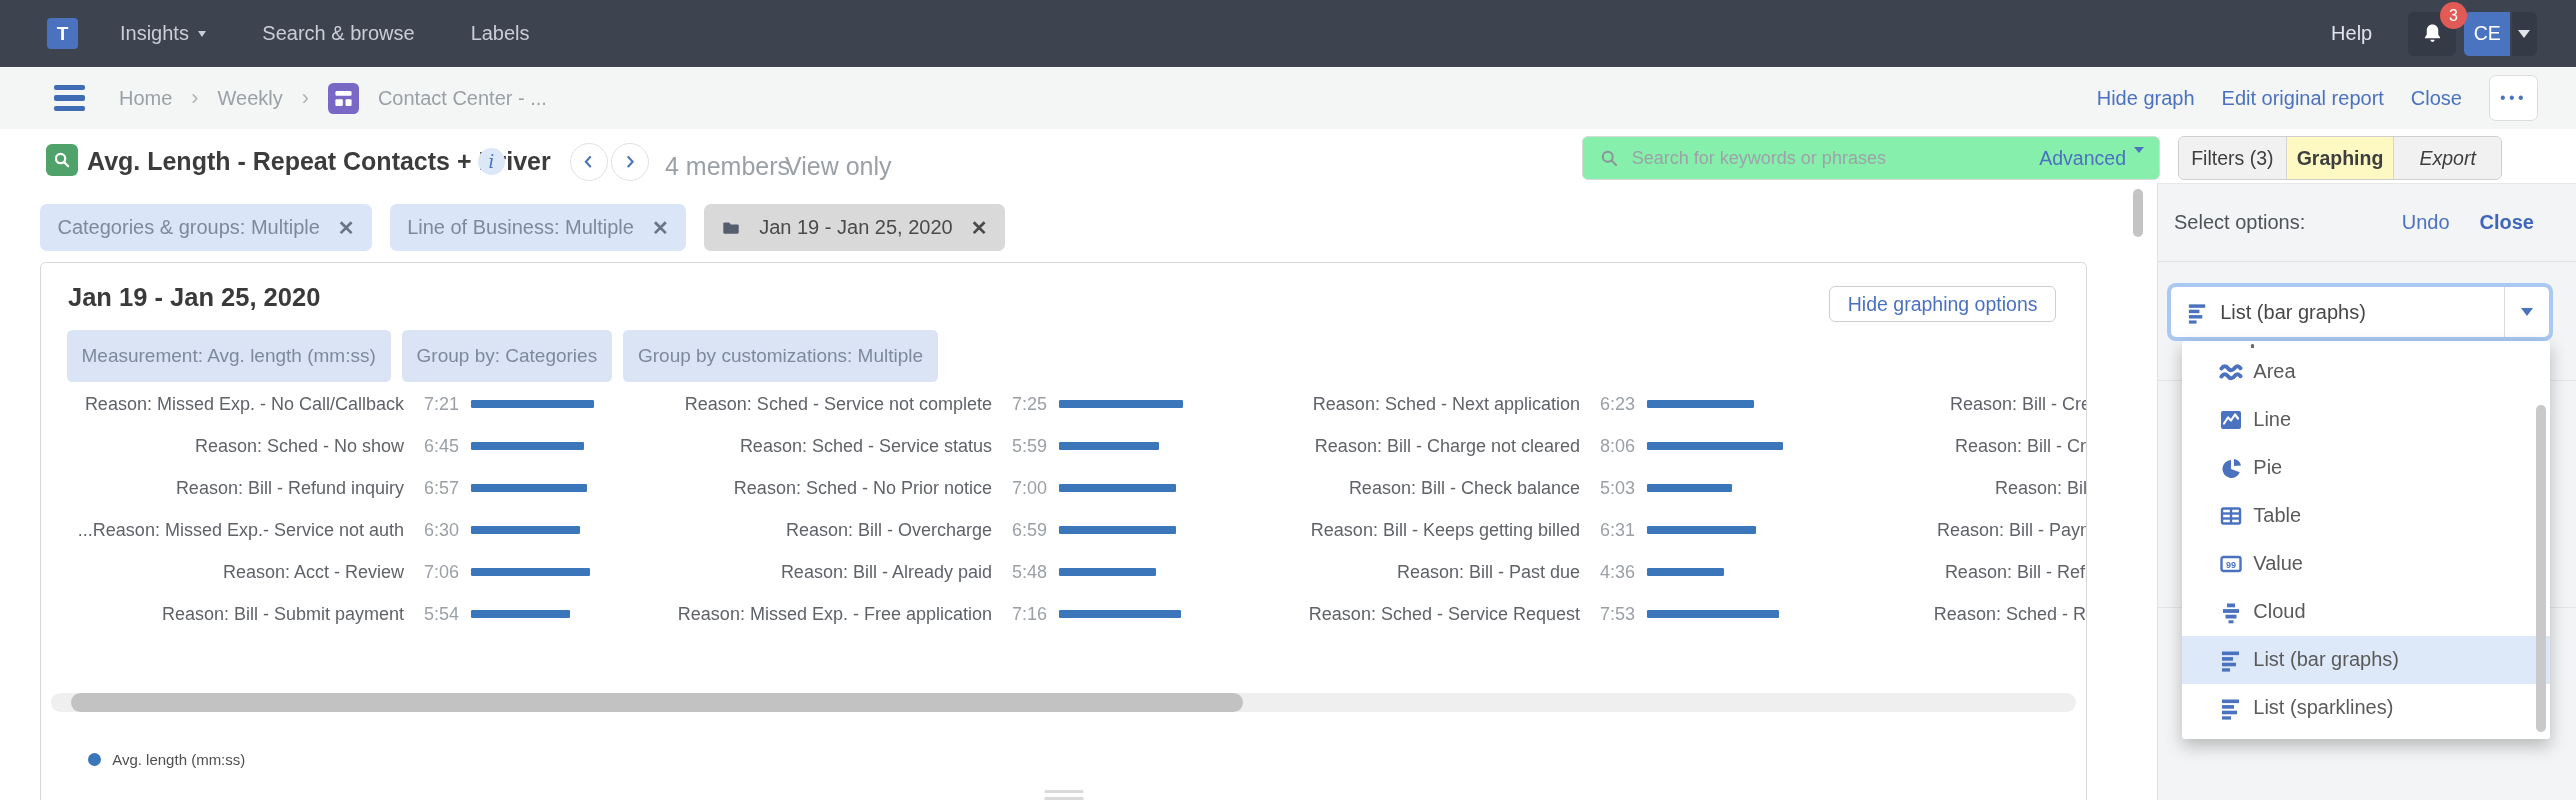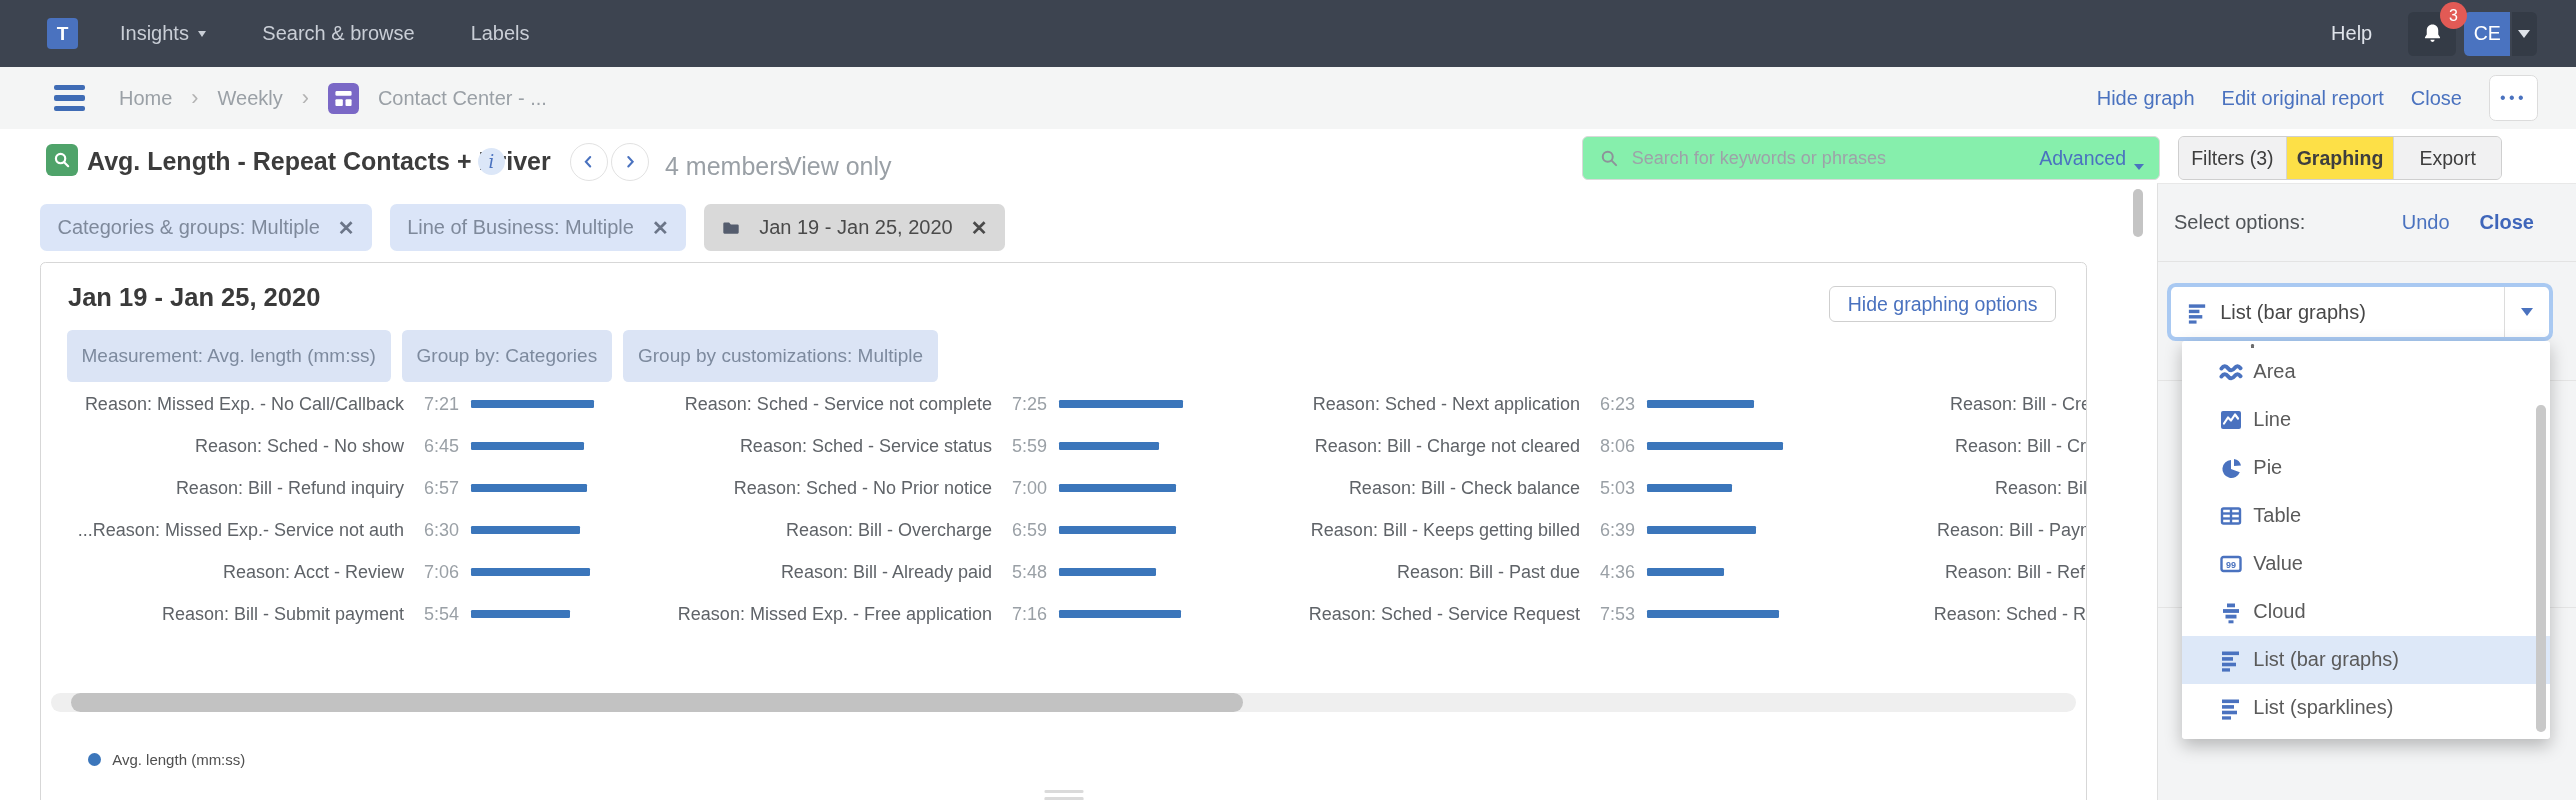--- a/index.html
+++ b/index.html
@@ -48,27 +48,27 @@
     display:flex;align-items:center;justify-content:center;}
   .navcirc{position:absolute;top:143px;width:36px;height:36px;border-radius:50%;background:#fff;border:1.3px solid #e2e2e2;
     display:flex;align-items:center;justify-content:center;cursor:pointer;}
   .graytxt{position:absolute;top:152px;color:#9aa0a6;font-size:25px;}
   
   .searchbox{position:absolute;left:1582px;top:136px;width:578px;height:44px;background:#86efac;border:1.3px solid #d9d9d9;
     border-radius:6px;display:flex;align-items:center;box-sizing:border-box;}
   .searchbox input{border:none;outline:none;flex:1;font-size:18px;color:#444;margin-left:10.8px;background:transparent;
     font-family:"Liberation Sans",sans-serif;}
   .searchbox input::placeholder{color:#9da2a8;}
-  .advanced{display:flex;align-items:flex-end;gap:8px;margin-right:15px;color:#4a72bf;font-size:19.5px;cursor:pointer;}
+  .advanced{display:flex;align-items:flex-start;gap:8px;margin-right:15px;color:#4a72bf;font-size:19.5px;cursor:pointer;}
   .tabgroup{position:absolute;left:2178px;top:136px;width:324px;height:44px;border:1.3px solid #cfcfcf;border-radius:6px;
     display:flex;overflow:hidden;box-sizing:border-box;background:#f1f1f2;}
   .tabseg{flex:1;display:flex;align-items:center;justify-content:center;font-size:19.5px;color:#3e3e3e;
     border-right:1.3px solid #d5d5d5;cursor:pointer;background:#f1f1f2;}
-  .tabseg:last-child{border-right:none;}
-  .tabseg.active{background:#fde047;font-weight:bold;}
+  .tabseg:last-child{border-right:none;font-style:italic;}
+  .tabseg.active{background:#fef9c3;font-weight:bold;}
   
   #chiprow{position:absolute;left:40px;top:204px;display:flex;gap:17.5px;align-items:center;}
   .chip{height:47px;border-radius:6.7px;background:#dbe5f8;color:#7e899b;font-size:20px;
     display:flex;align-items:center;padding:0 17.5px;gap:18px;cursor:pointer;}
   .chip .x{color:#6b7588;font-weight:bold;font-size:20px;cursor:pointer;}
   .chip.gray{background:#d9d9d9;color:#4a4a4a;}
   .chip.gray .x{color:#4a4a4a;}
   
   #card{position:absolute;left:40px;top:262px;width:2047px;height:551px;background:#fff;border:1.3px solid #d7d7d7;
     border-radius:5.4px;box-sizing:border-box;overflow:hidden;}
@@ -323,21 +323,21 @@
         <span class="lvalue">8:06</span>
         <span class="lbar" style="width: 136px;"></span>
       </div>
       <div class="lrow">
         <span class="llabel">Reason: Bill - Check balance</span>
         <span class="lvalue">5:03</span>
         <span class="lbar" style="width: 85px;"></span>
       </div>
       <div class="lrow">
         <span class="llabel">Reason: Bill - Keeps getting billed</span>
-        <span class="lvalue">6:39</span>
+        <span class="lvalue">6:31</span>
         <span class="lbar" style="width: 109px;"></span>
       </div>
       <div class="lrow">
         <span class="llabel">Reason: Bill - Past due</span>
         <span class="lvalue">4:36</span>
         <span class="lbar" style="width: 77px;"></span>
       </div>
       <div class="lrow">
         <span class="llabel">Reason: Sched - Service Request</span>
         <span class="lvalue">7:53</span>

